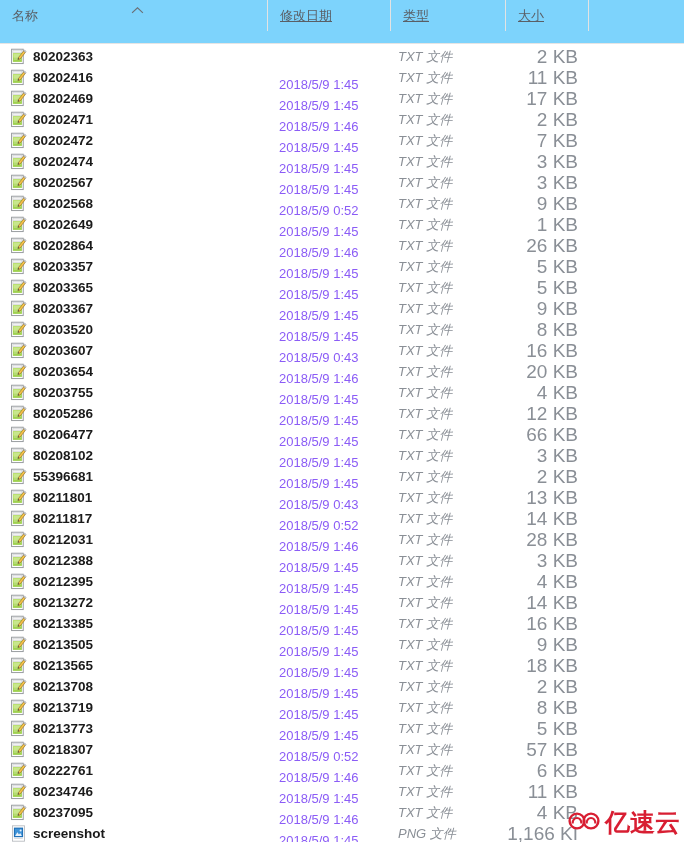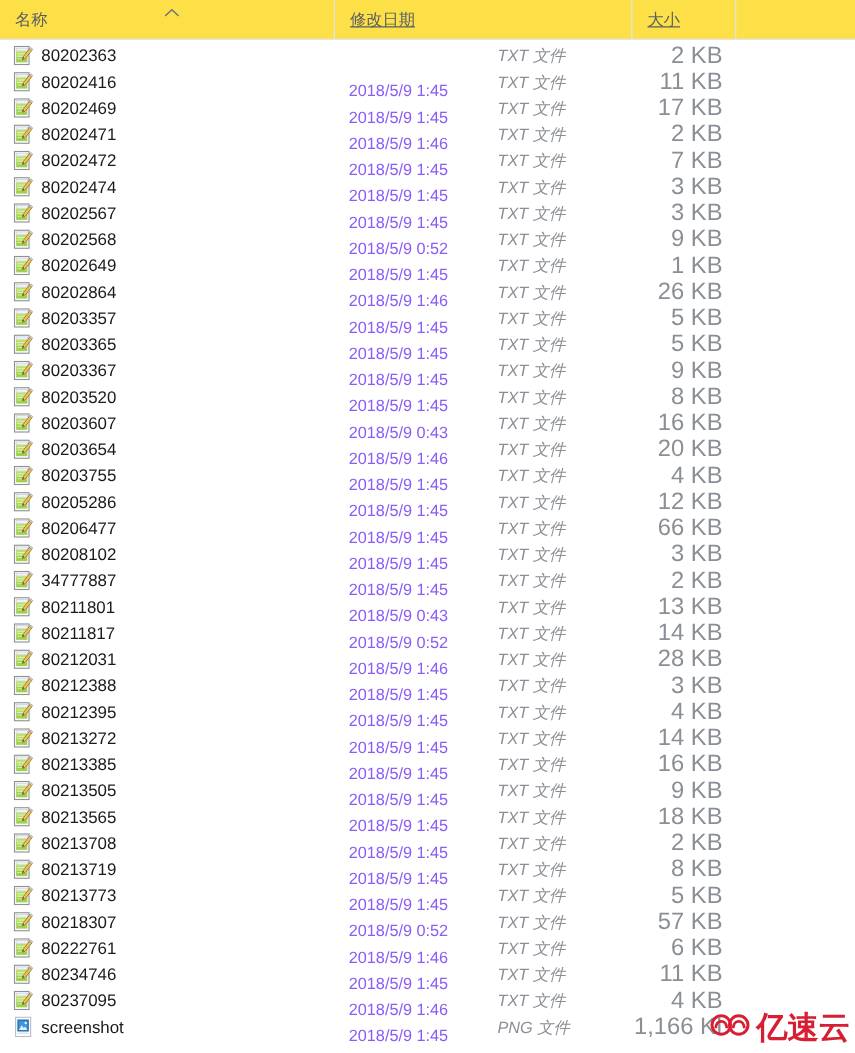--- a/index.html
+++ b/index.html
@@ -18,22 +18,22 @@
   .explorer {
     position: relative;
     width: 684px;
     height: 842px;
     background: #ffffff;
   }
 
   
   .col-header {
     position: relative;
-    height: 32px;
-    background: #fde047;
+    height: 44px;
+    background: #7dd3fc;
     border-bottom: 1px solid #e5e5e5;
     box-sizing: border-box;
   }
   .col-header .hdr-cell {
     position: absolute;
     top: 0;
     height: 31px;
     line-height: 31px;
     font-size: 13px;
     color: #5a5f66;
@@ -86,20 +86,21 @@
     height: 17px;
   }
   .cell-name {
     position: absolute;
     left: 33px;
     top: 0;
     height: 21px;
     line-height: 21px;
     color: #1a1a1a;
     font-size: 13.5px;
+    font-weight: bold;
   }
   .cell-date {
     position: absolute;
     left: 279px;
     top: 0;
     height: 21px;
     line-height: 21px;
     color: #8b5cf6;
     font-size: 13px;
     margin-top: 28px;
@@ -163,20 +164,23 @@
     <div class="sort-indicator">
       <svg width="13" height="9" viewBox="0 0 13 9" xmlns="http://www.w3.org/2000/svg" aria-hidden="true">
         <path d="M1.5 6.5 L6.5 1.8 L11.5 6.5" fill="none" stroke="#6b7077" stroke-width="1.1" stroke-linecap="square"></path>
       </svg>
     </div>
 
     <div class="hdr-cell hdr-date divider">
       <span>修改日期</span>
     </div>
 
+    <div class="hdr-cell hdr-type divider">
+      <span>类型</span>
+    </div>
 
     <div class="hdr-cell hdr-size divider">
       <span>大小</span>
     </div>
 
     <div class="hdr-cell hdr-tail divider"></div>
   </div>
 
   <div class="file-list" id="file-list">
       <div class="file-row">
@@ -671,21 +675,21 @@
               <line x1="3.8" y1="9.0" x2="11.0" y2="9.0"></line>
               <line x1="3.8" y1="11.0" x2="11.0" y2="11.0"></line>
             </g>
             <g>
               <path d="M8.4 9.6 L13.6 3.0 L15.4 4.4 L10.2 11.0 L7.9 11.7 Z" fill="#f5c24a" stroke="#8a6a1e" stroke-width="0.6" stroke-linejoin="round"></path>
               <path d="M13.6 3.0 L15.4 4.4 L16.2 3.4 L14.5 2.0 Z" fill="#d8d9db" stroke="#8a8d90" stroke-width="0.5"></path>
               <path d="M7.9 11.7 L8.4 9.6 L9.3 10.3 Z" fill="#4a4a4a"></path>
             </g>
           </svg>
         </span>
-        <span class="cell-name">34777887</span>
+        <span class="cell-name">55396681</span>
         <span class="cell-date">2018/5/9 0:43</span>
         <span class="cell-type">TXT 文件</span>
         <span class="cell-size">2 KB</span>
       </div>
       <div class="file-row">
         <span class="cell-icon">
           <svg class="icon-svg" viewBox="0 0 17 17" xmlns="http://www.w3.org/2000/svg" aria-hidden="true">
             <rect x="1.6" y="1.2" width="11.6" height="14.4" fill="#ffffff" stroke="#8e9296" stroke-width="0.9"></rect>
             <rect x="2.9" y="2.5" width="9.0" height="2.3" fill="#f2f2f2" stroke="#c5c8cb" stroke-width="0.5"></rect>
             <rect x="2.9" y="5.3" width="9.0" height="8.6" fill="#9fd14f"></rect>

